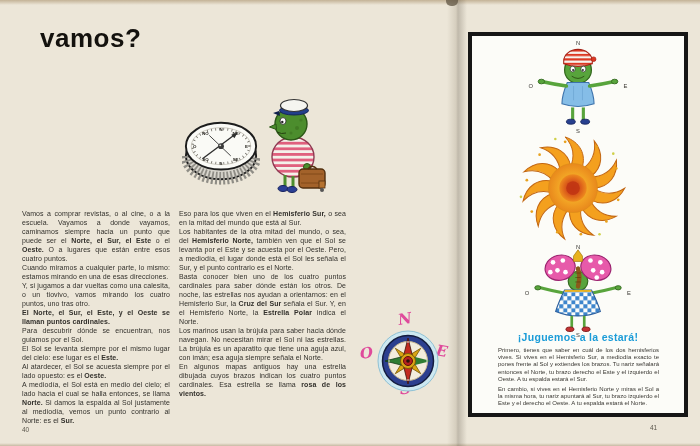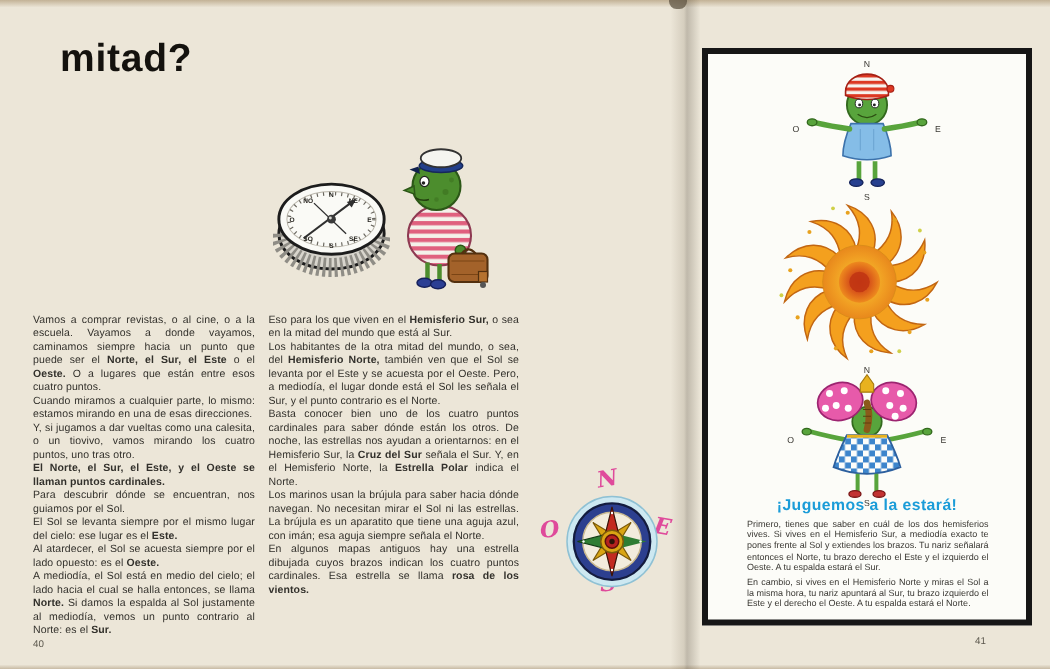--- a/index.html
+++ b/index.html
@@ -60,21 +60,21 @@
 </style>
 </head>
 <body>
 
 <div class="abs edge-top"></div>
 <div class="abs edge-bottom"></div>
 <div class="abs gutter"></div>
 <div class="abs fold-notch"></div>
 
 <div class="abs title">
-  <div class="l2">mitad?</div>
+  <div class="l2">vamos?</div>
 </div>
 
 <svg class="abs compass-svg" width="78" height="72" viewBox="0 0 80 72">
   <ellipse cx="40" cy="40" rx="36" ry="24" fill="#d8d5cd" stroke="#1c1c1c" stroke-width="2"></ellipse>
   <path d="M5,40 A35,23 0 0 0 75,40" fill="none" stroke="#8f8d86" stroke-width="13" stroke-dasharray="2 2"></path>
   <ellipse cx="40" cy="30" rx="36" ry="24" fill="#fafaf6" stroke="#1c1c1c" stroke-width="2"></ellipse>
   <ellipse cx="40" cy="30" rx="30.5" ry="19" fill="none" stroke="#b9b5aa" stroke-width=".7"></ellipse>
   <ellipse cx="40" cy="30" rx="29" ry="17.5" fill="none" stroke="#6a675f" stroke-width="2.5" stroke-dasharray="0.8 3.4"></ellipse>
   <text class="pc-label" x="40" y="14.5" text-anchor="middle">N</text>
   <text class="pc-label" x="55" y="19" text-anchor="middle">NE</text>

